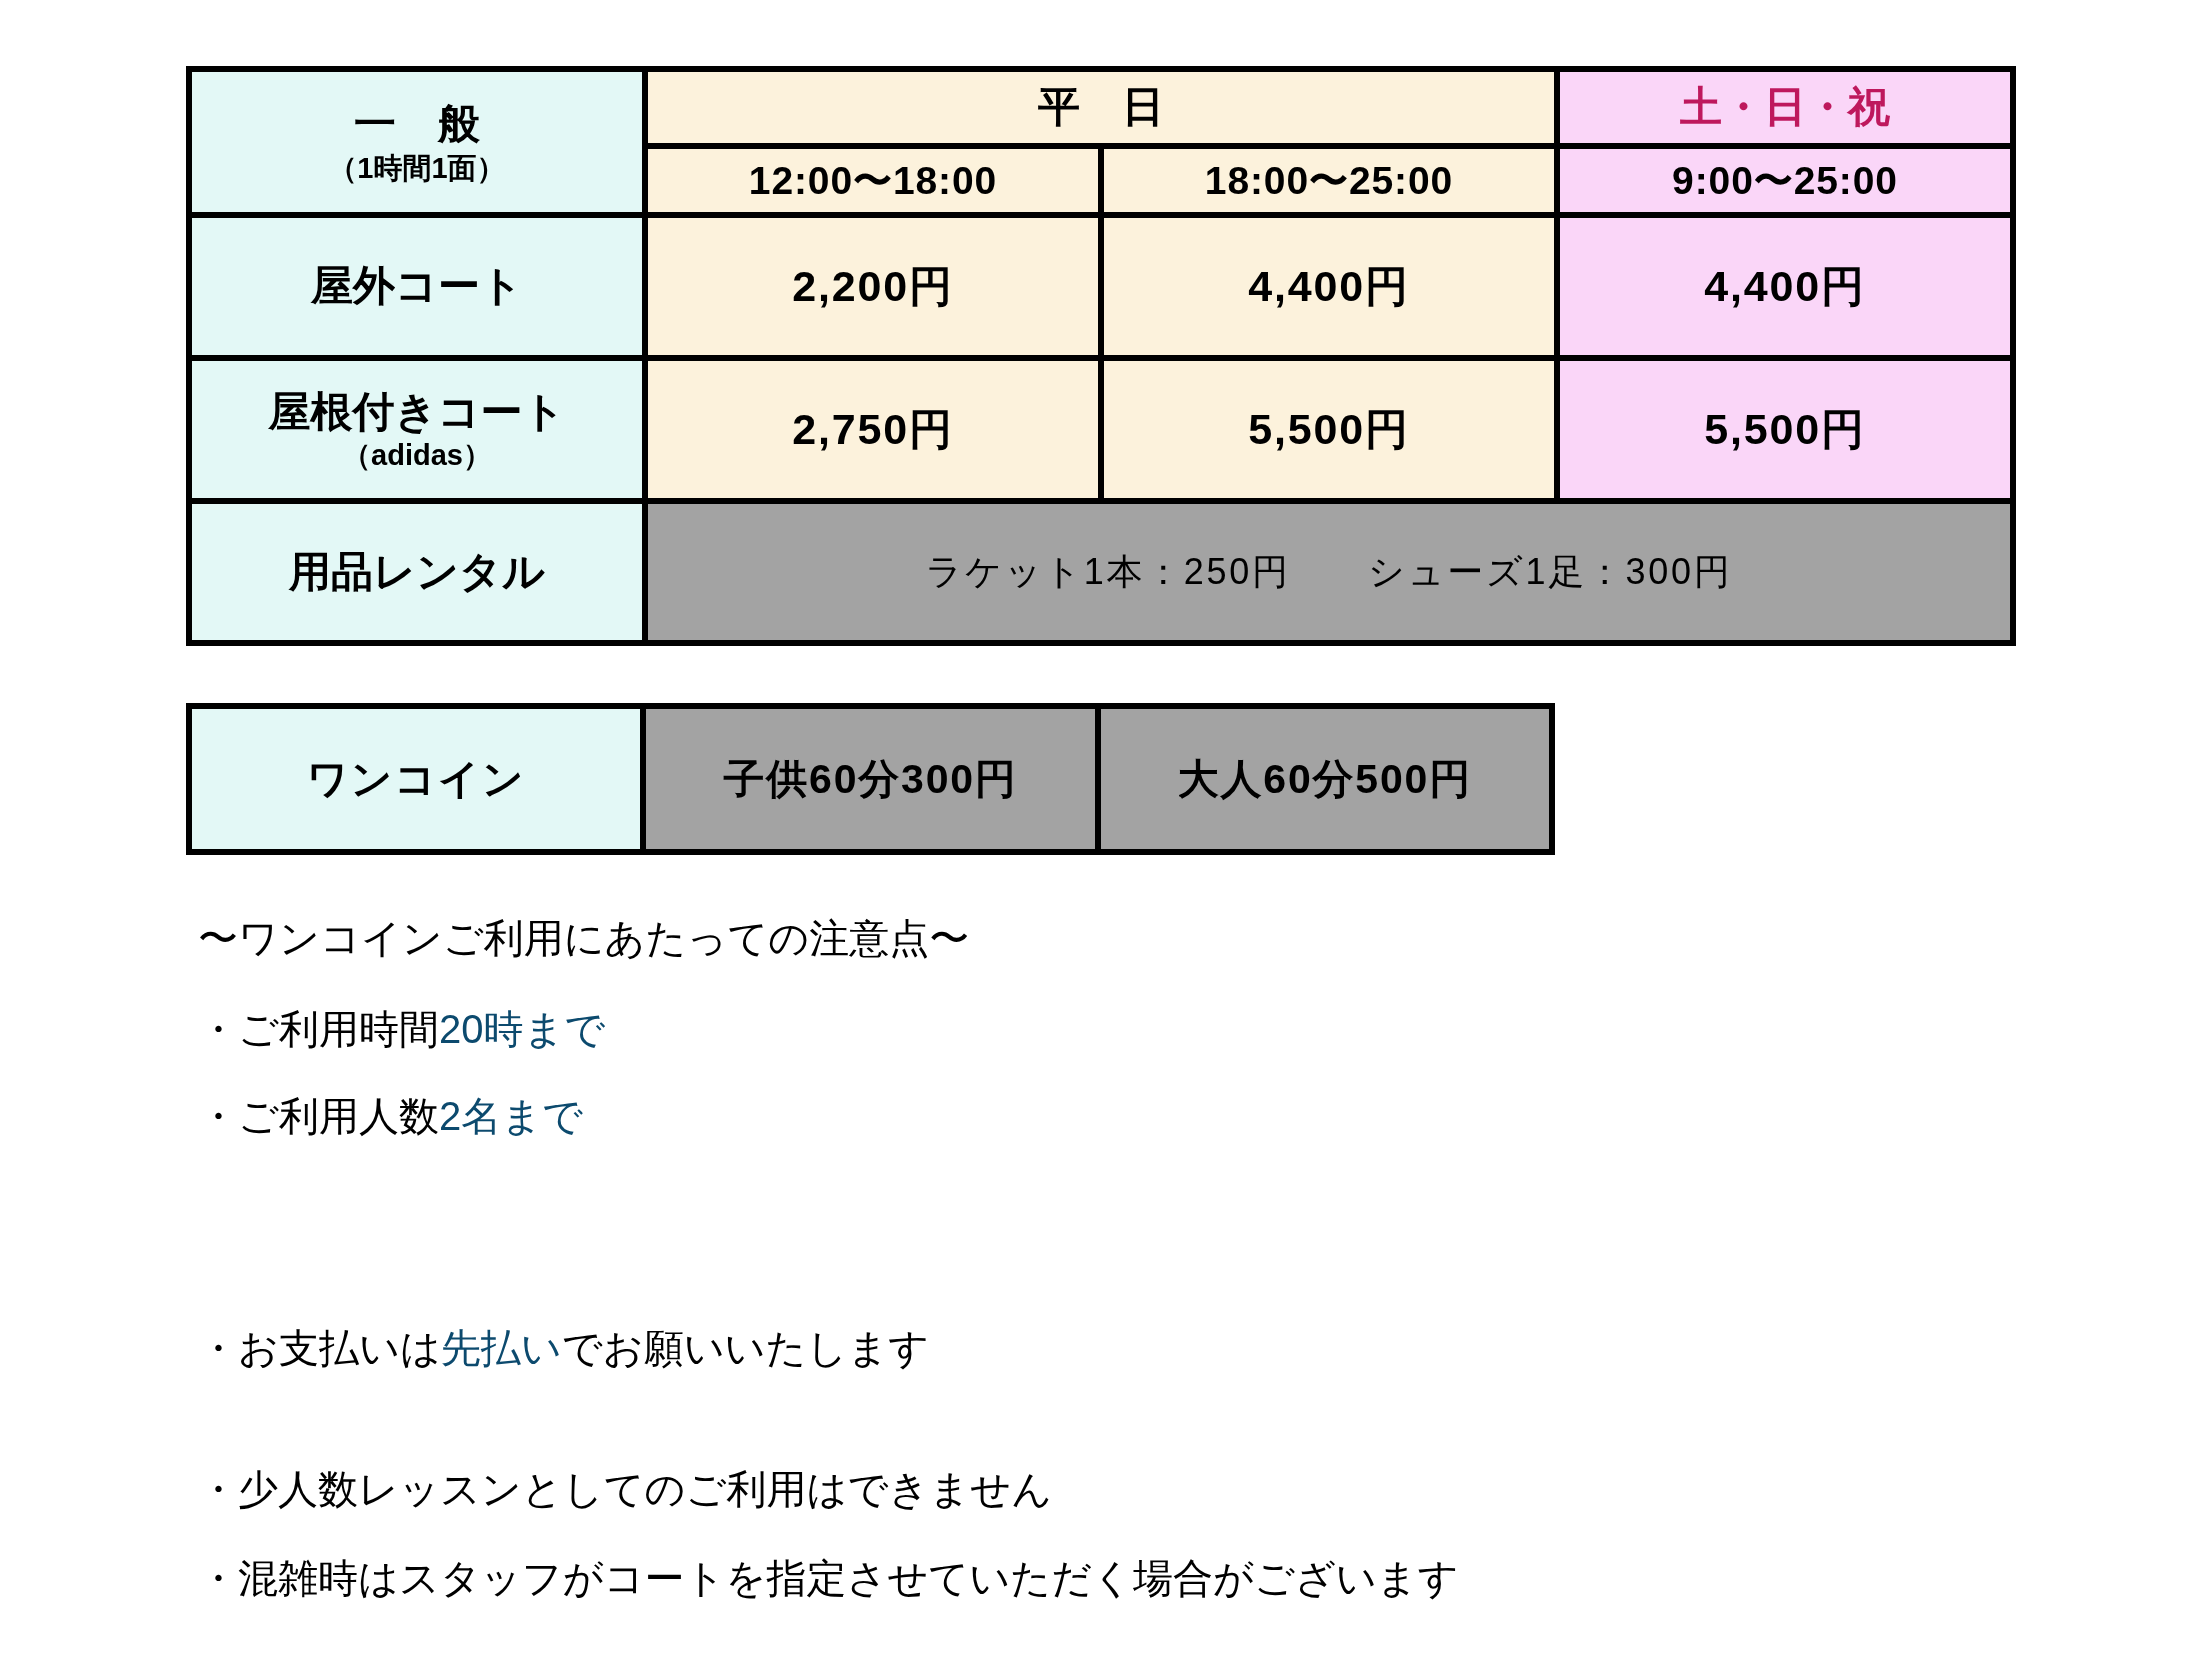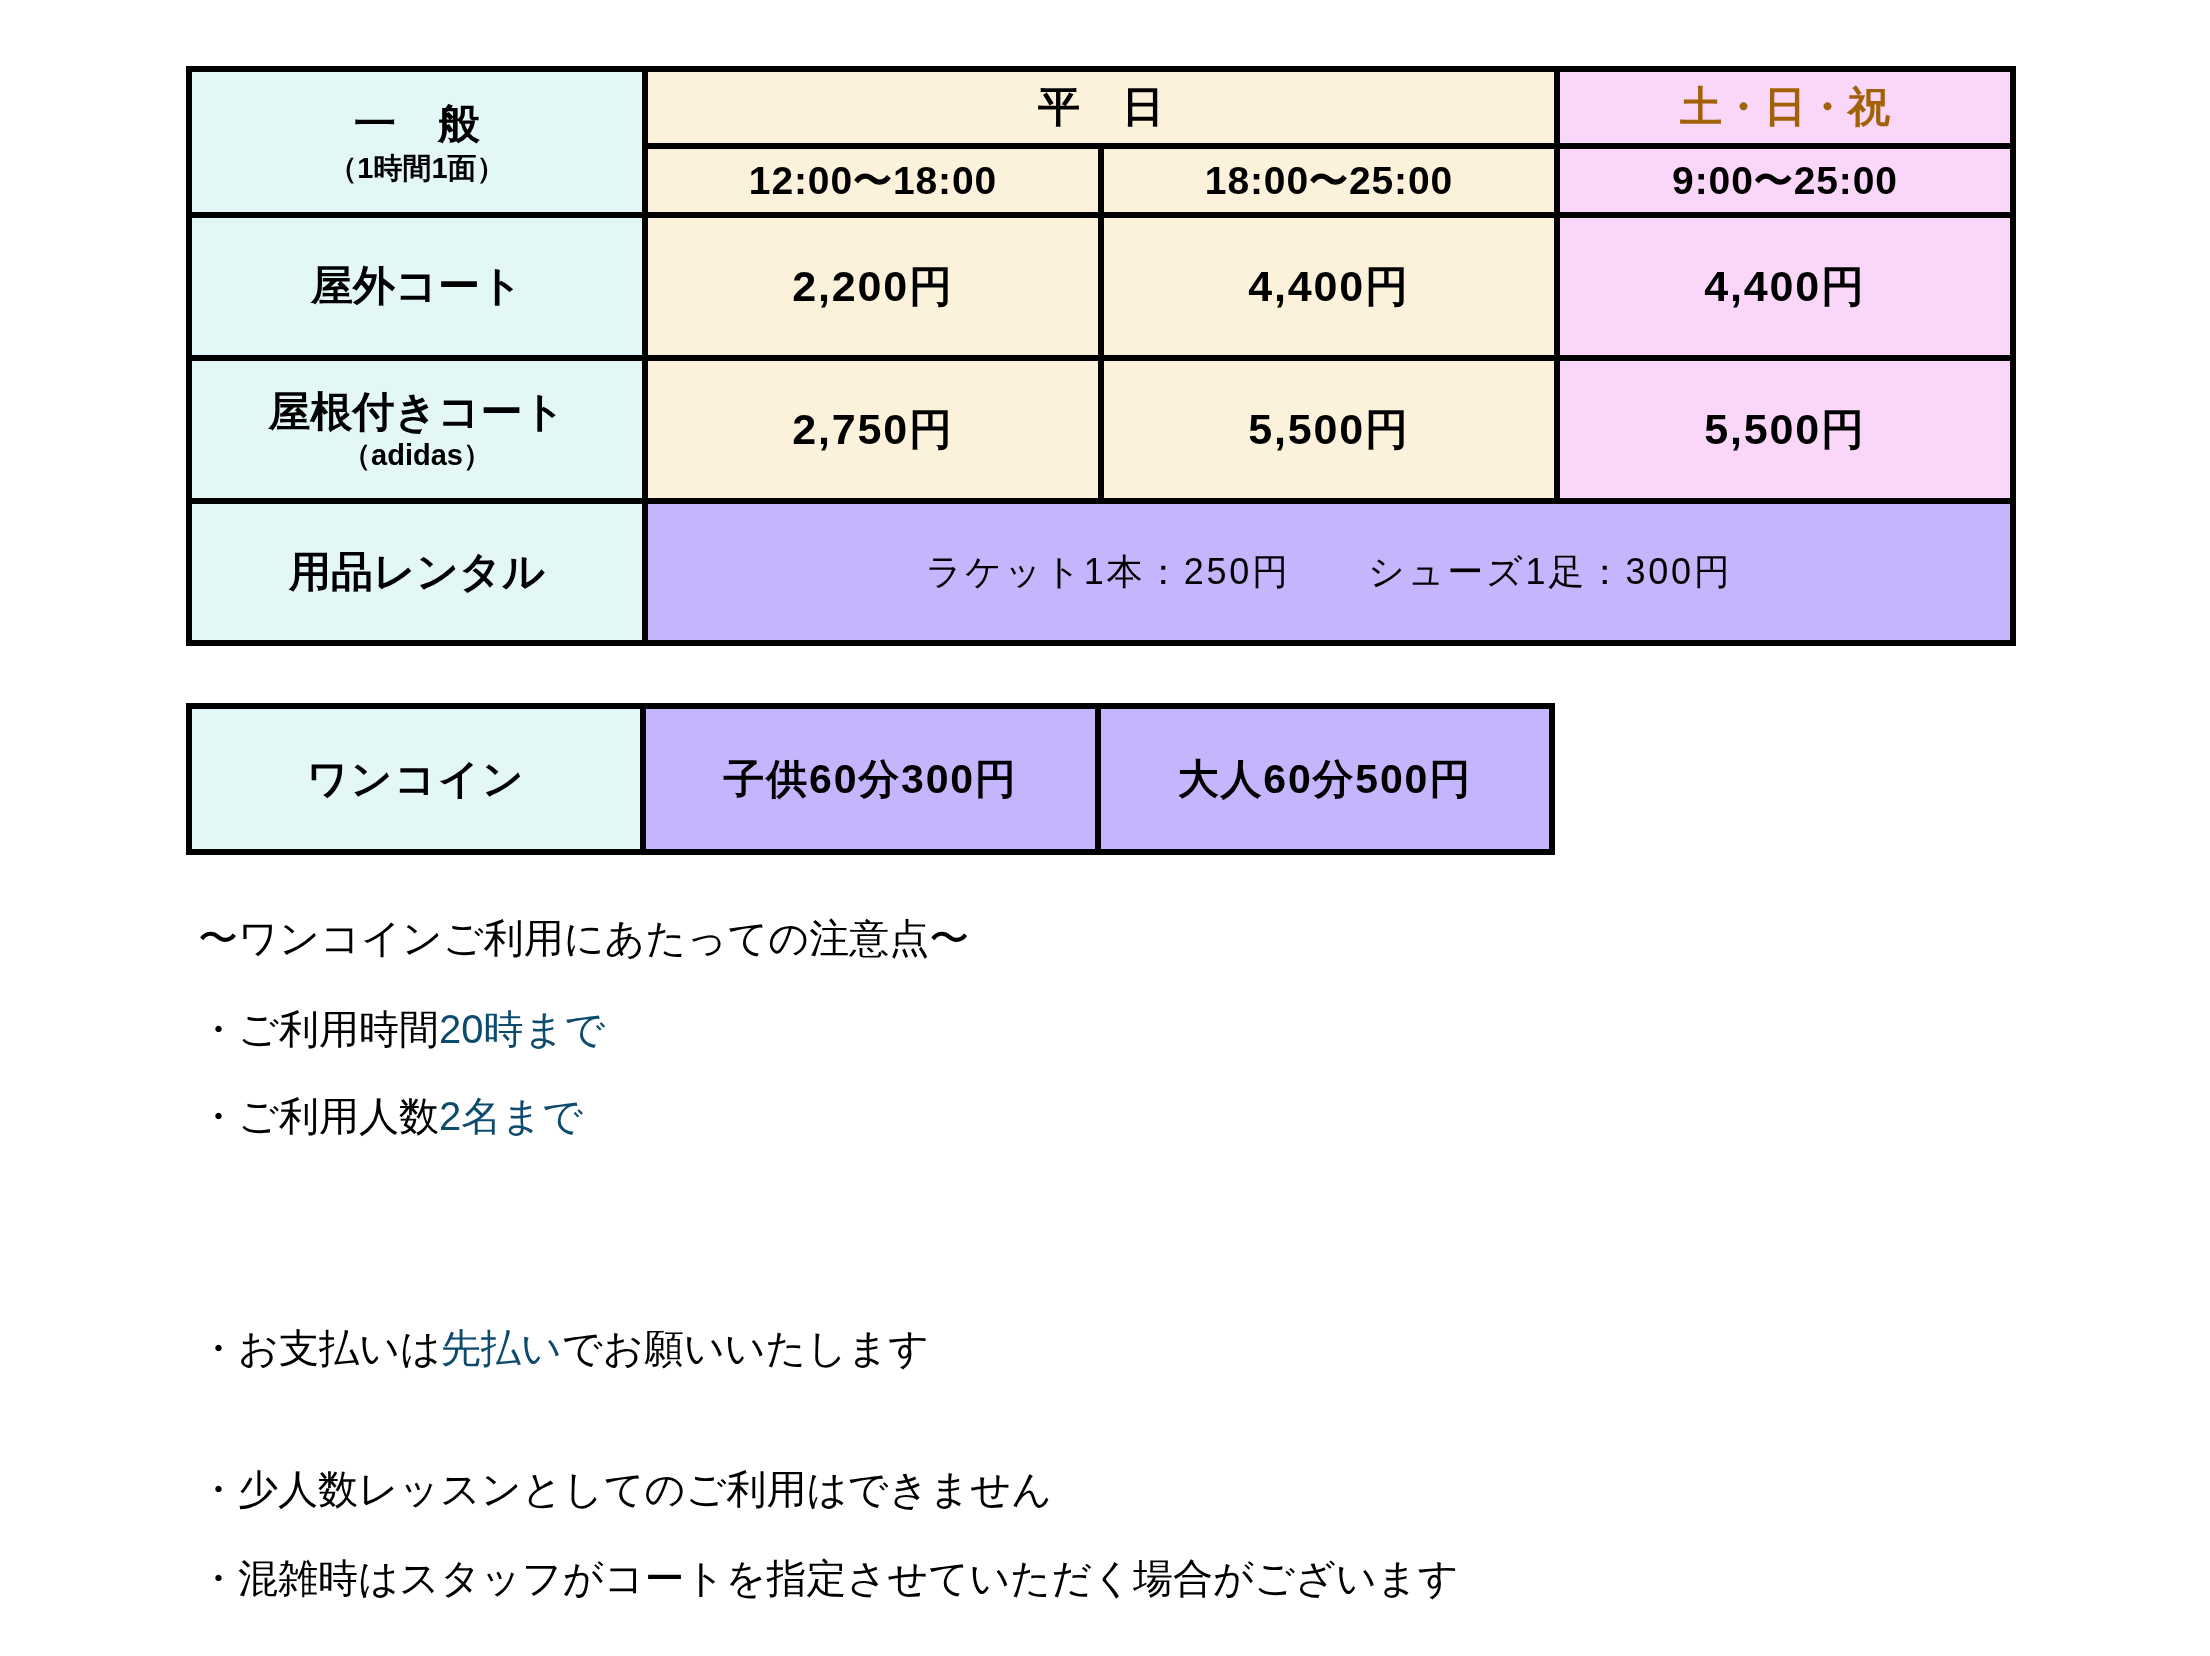--- a/index.html
+++ b/index.html
@@ -16,27 +16,27 @@
 
   .t1 tr.r-head1 { height:77px; }
   .t1 tr.r-head2 { height:69px; }
   .t1 tr.r-data  { height:143px; }
   .t1 tr.r-rental{ height:142px; }
   .t2 tr { height:146px; }
 
   .bg-cyan  { background:#e3f8f6; }
   .bg-cream { background:#fcf2dc; }
   .bg-pink  { background:#fad6f8; }
-  .bg-white { background:#c4b5fd;text-align:center; }
+  .bg-white { background:#a3a3a3;text-align:center; }
 
   .big   { font-size:42px; font-weight:bold; line-height:1.25; }
   .sub   { font-size:29px; font-weight:bold; line-height:1.2; }
   .time  { font-size:39px; font-weight:bold; letter-spacing:0.9px; }
   .price { font-size:43px; font-weight:bold; letter-spacing:1.8px; }
-  .red-strong { color:#a16207; }
+  .red-strong { color:#be185d; }
   .rental-text { font-size:36px; font-weight:normal; letter-spacing:2.7px; }
   .t2 td { font-size:41px; font-weight:bold; letter-spacing:1.8px; }
 
   
   .note, .note-title {
     position:absolute; left:198px; font-size:40px; font-weight:normal;
     white-space:nowrap; line-height:1.2; color:#000;
   }
   .note-sub {
     position:absolute; left:252px; font-size:29px; font-weight:normal;

